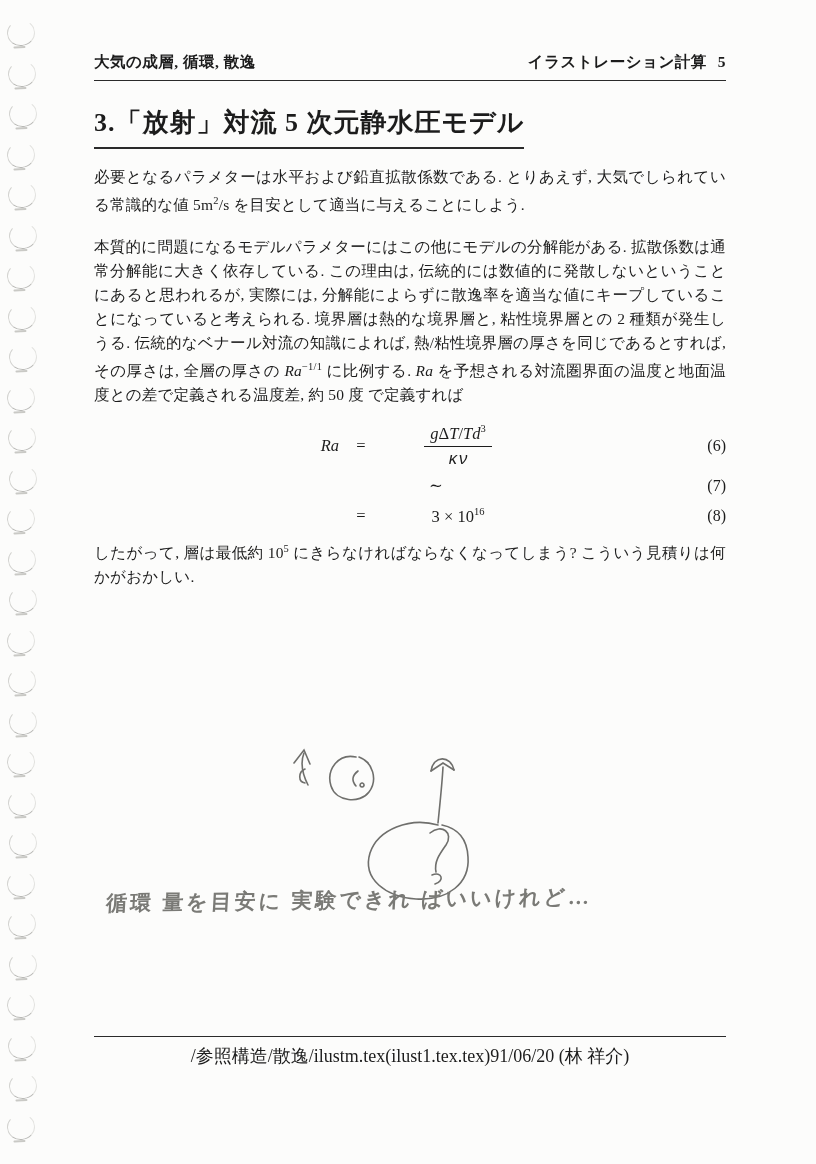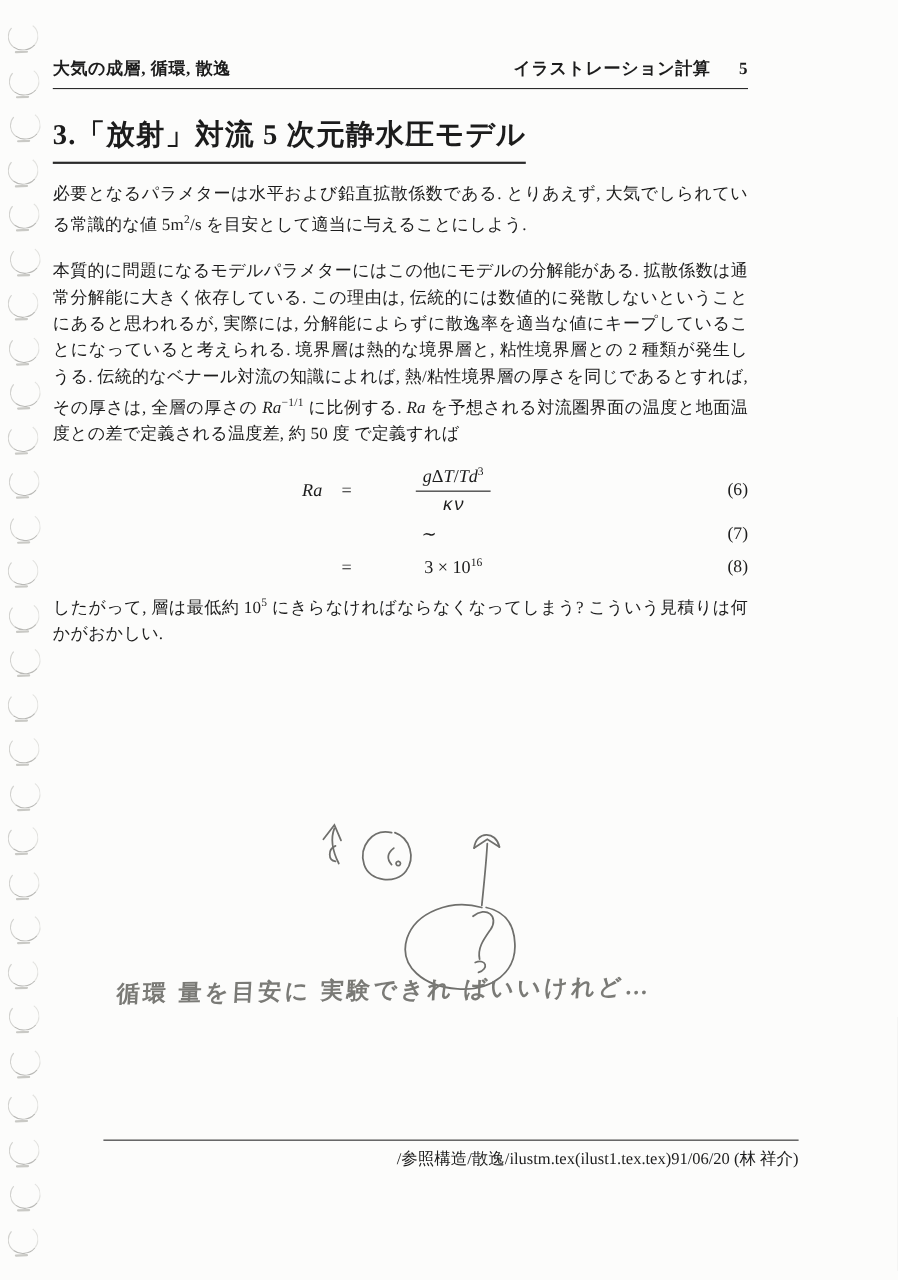--- a/index.html
+++ b/index.html
@@ -23,29 +23,29 @@
     border-bottom-color:#b9b9b6;
     border-left-color:#d2d2cf;
     border-right-color:#e2e2df;
     border-radius:50%;
     transform:rotate(-6deg);
   }
   .binding-hole::after{
     content:"";position:absolute;left:4px;bottom:-3px;width:12px;height:2px;
     background:#c9c9c5;border-radius:2px;transform:rotate(4deg);
   }
-  .content{position:relative;margin-left:48px;width:632px;}
+  .content{position:relative;margin-left:94px;width:632px;}
   
   .running-head{
     display:flex;justify-content:space-between;align-items:baseline;
     margin-top:52px;padding-bottom:7px;
     border-bottom:1.6px solid #2a2a2a;
     font-size:15.5px;font-weight:bold;letter-spacing:.5px;
   }
-  .running-head .right{display:flex;gap:26px;align-items:baseline;}
+  .running-head .right{display:flex;gap:11px;align-items:baseline;}
   
   .section-title-wrap{margin-top:24px;}
   .section-title{
     display:inline-block;
     font-size:26px;font-weight:bold;letter-spacing:1px;
     padding-bottom:7px;border-bottom:2px solid #2a2a2a;
   }
   
   .para{
     font-size:15.5px;line-height:24px;text-align:justify;
@@ -76,22 +76,22 @@
   .hand-note{
     position:absolute;left:106px;top:886px;width:480px;
     font-size:21px;color:#7a7a76;letter-spacing:3px;white-space:nowrap;
     transform:rotate(-0.8deg) skewX(-4deg);
     font-weight:bold;
   }
   
   .footer{
     position:absolute;left:94px;top:1036px;width:632px;
     border-top:1.6px solid #2a2a2a;padding-top:7px;
-    display:flex;justify-content:flex-end;
-    font-size:15px;
+    display:flex;justify-content:center;
+    font-size:18px;
   }
 </style>
 </head>
 <body>
 
 <div class="page">
 
   <div class="binding-marks">
       <div class="binding-hole" style="top: 20px; left: 7px;"></div>
       <div class="binding-hole" style="top: 60.5px; left: 8px;"></div>

